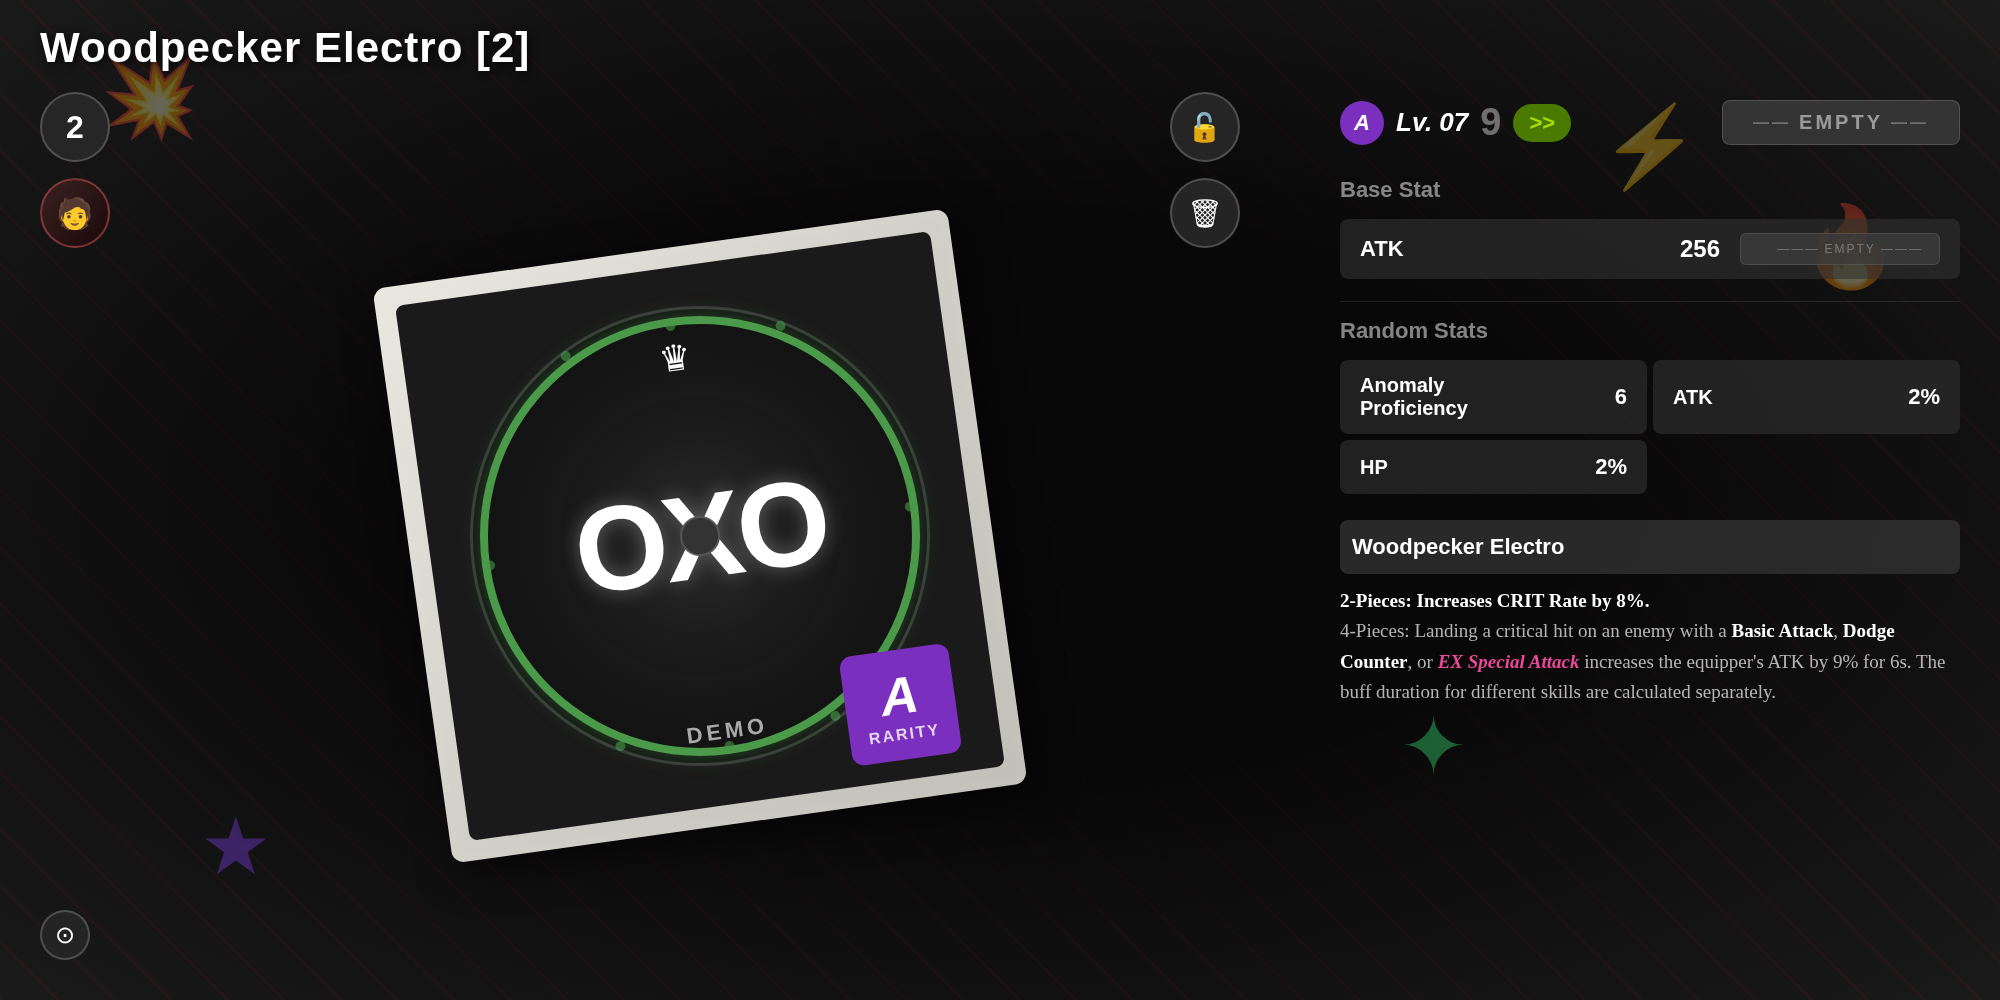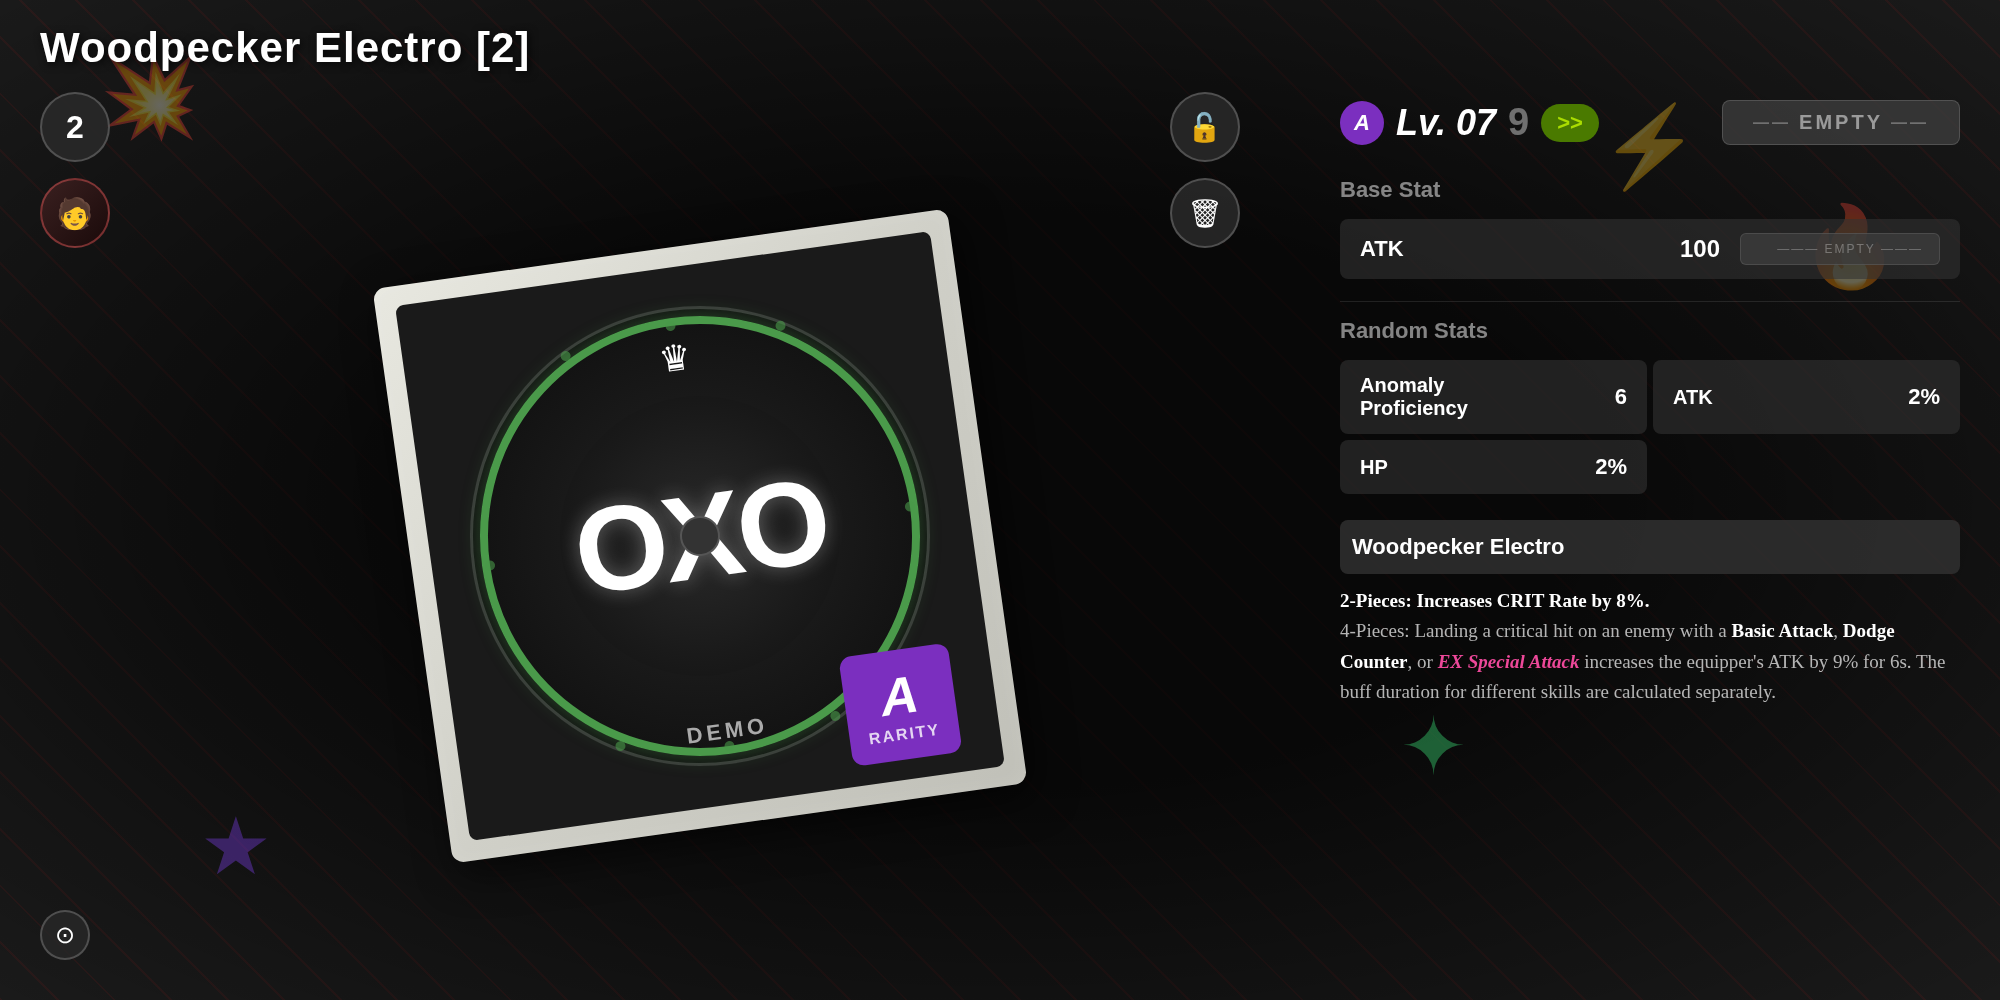--- a/index.html
+++ b/index.html
@@ -315,21 +315,21 @@
       display: flex;
       align-items: center;
       justify-content: center;
       font-size: 22px;
       font-weight: 900;
       color: white;
       font-style: italic;
     }
 
     .level-text {
-      font-size: 36px;
+      font-size: 26px;
       font-weight: 900;
       color: white;
       font-style: italic;
     }
 
     .level-max {
       font-size: 38px;
       font-weight: 900;
       color: rgba(255,255,255,0.4);
     }
@@ -586,21 +586,21 @@
           <span class="equip-dashes">——</span>
           <span>EMPTY</span>
           <span class="equip-dashes">——</span>
         </button>
       </div>
 
       <div class="stat-section-label">Base Stat</div>
 
       <div class="stat-row">
         <div class="stat-name">ATK</div>
-        <div class="stat-value">100</div>
+        <div class="stat-value">256</div>
         <div class="stat-equip">——— EMPTY ———</div>
       </div>
 
       <div class="section-divider"></div>
 
       <div class="stat-section-label">Random Stats</div>
 
       <div class="random-stats-grid">
 
         <div class="random-stat-row">

